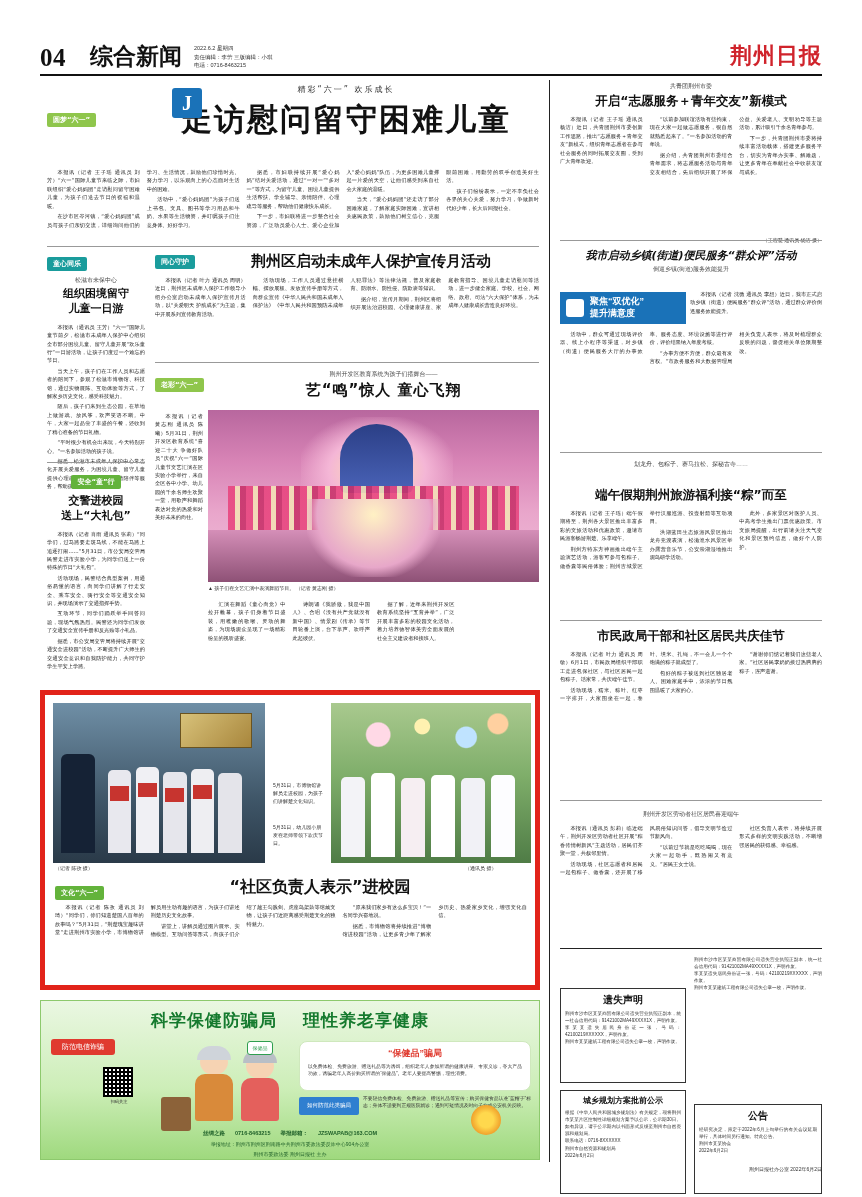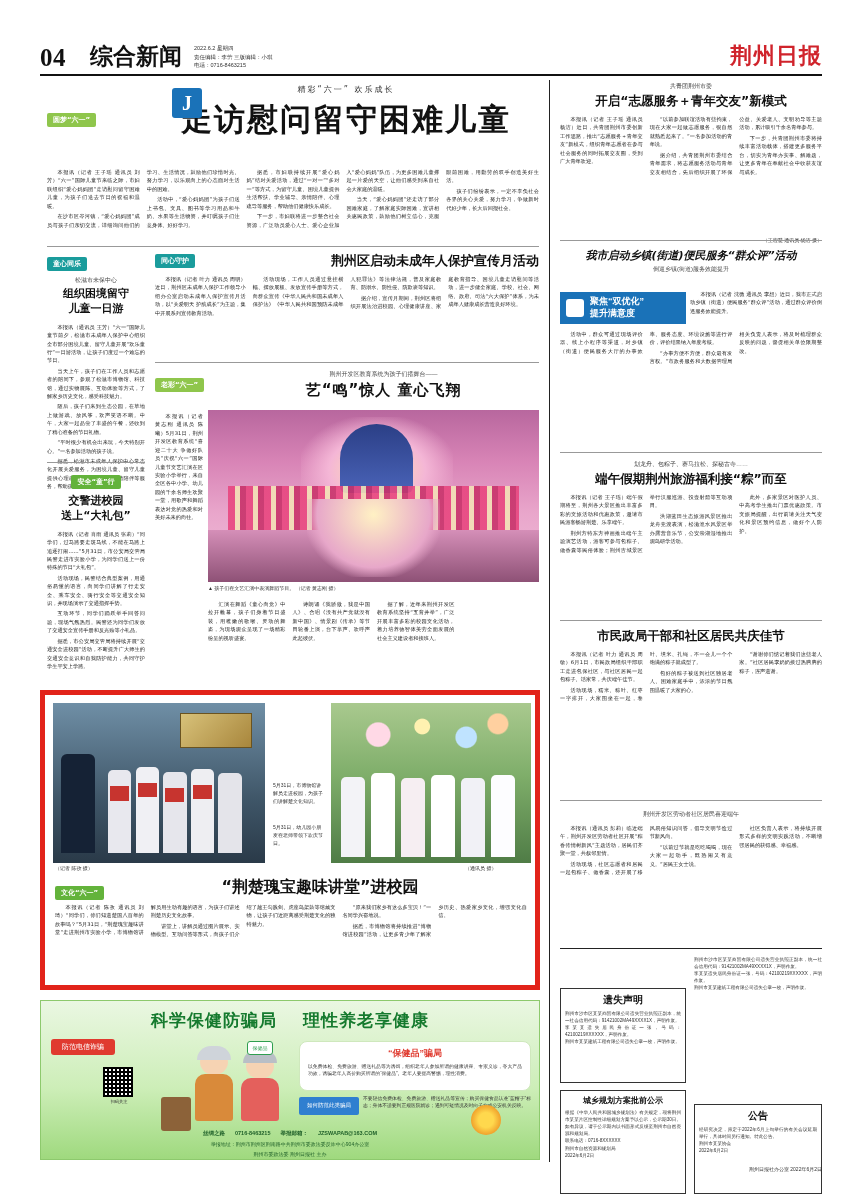--- a/index.html
+++ b/index.html
@@ -213,21 +213,21 @@
       <p>本报讯（记者 肖雨 通讯员 张莉）“同学们，过马路要走斑马线，不能在马路上追逐打闹……”5月31日，市公安局交管局民警走进市实验小学，为同学们送上一份特殊的节日“大礼包”。</p>
       <p>活动现场，民警结合典型案例，用通俗易懂的语言，向同学们讲解了行走安全、乘车安全、骑行安全等交通安全知识，并现场演示了交通指挥手势。</p>
       <p>互动环节，同学们踊跃举手回答问题，现场气氛热烈。民警还为同学们发放了交通安全宣传手册和反光贴等小礼品。</p>
       <p>据悉，市公安局交管局将持续开展“交通安全进校园”活动，不断提升广大师生的交通安全意识和自我防护能力，共同守护学生平安上学路。</p>
     </div>
   </div>
 
   <div style="position:absolute;left:155px;top:252px;width:384px;">
     <div style="display:flex;align-items:center;gap:8px;">
       <span class="hl-tag teal">同心守护</span>
-      <span class="sec-title" style="flex:1;text-align:right;font-size:13px;">荆州区启动未成年人保护宣传月活动</span>
+      <span class="sec-title" style="flex:1;text-align:center;font-size:15px;">荆州区启动未成年人保护宣传月活动</span>
     </div>
     <div class="ctext" style="margin-top:5px;height:95px;column-count:4;">
       <p>本报讯（记者 叶力 通讯员 周明）近日，荆州区未成年人保护工作领导小组办公室启动未成年人保护宣传月活动，以“关爱明天 护航成长”为主题，集中开展系列宣传教育活动。</p>
       <p>活动现场，工作人员通过悬挂横幅、摆放展板、发放宣传手册等方式，向群众宣传《中华人民共和国未成年人保护法》《中华人民共和国预防未成年人犯罪法》等法律法规，普及家庭教育、防溺水、防性侵、防欺凌等知识。</p>
       <p>据介绍，宣传月期间，荆州区将组织开展法治进校园、心理健康讲座、家庭教育指导、困境儿童走访慰问等活动，进一步健全家庭、学校、社会、网络、政府、司法“六大保护”体系，为未成年人健康成长营造良好环境。</p>
     </div>
   </div>
 
   <div class="divider" style="position:absolute;left:155px;top:362px;width:384px;height:1px;"></div>
 
@@ -292,21 +292,21 @@
       <div style="position:absolute;left:80%;top:45%;width:12%;height:51%;background:#fdfdff;border-radius:5px 5px 0 0;"></div>
     </div>
     <div class="cap" style="position:absolute;left:420px;top:170px;">（通讯员 摄）</div>
 
     <div class="cap" style="position:absolute;left:228px;top:86px;width:52px;line-height:1.6;">5月31日，市博物馆讲解员走进校园，为孩子们讲解楚文化知识。</div>
     <div class="cap" style="position:absolute;left:228px;top:128px;width:52px;line-height:1.6;">5月31日，幼儿园小朋友在老师带领下欢庆节日。</div>
 
     <div style="position:absolute;left:10px;top:186px;">
       <span class="hl-tag green2">文化“六一”</span>
     </div>
-    <div style="position:absolute;left:110px;top:182px;width:330px;text-align:center;font-size:16px;font-weight:bold;font-family:'DejaVu Sans',sans-serif;">“荆楚瑰宝趣味讲堂”进校园</div>
+    <div style="position:absolute;left:110px;top:182px;width:330px;text-align:center;font-size:16px;font-weight:bold;font-family:'DejaVu Sans',sans-serif;">“社区负责人表示”进校园</div>
 
     <div class="ctext" style="position:absolute;left:10px;top:208px;width:472px;height:78px;column-count:5;">
       <p>本报讯（记者 陈孜 通讯员 刘琦）“同学们，你们知道楚国八百年的故事吗？”5月31日，“荆楚瑰宝趣味讲堂”走进荆州市实验小学，市博物馆讲解员用生动有趣的语言，为孩子们讲述荆楚历史文化故事。</p>
       <p>讲堂上，讲解员通过图片展示、实物模型、互动问答等形式，向孩子们介绍了越王勾践剑、虎座鸟架鼓等馆藏文物，让孩子们近距离感受荆楚文化的独特魅力。</p>
       <p>“原来我们家乡有这么多宝贝！”一名同学兴奋地说。</p>
       <p>据悉，市博物馆将持续推进“博物馆进校园”活动，让更多青少年了解家乡历史、热爱家乡文化，增强文化自信。</p>
     </div>
   </div>
 
   <div class="ad">
@@ -385,21 +385,21 @@
   </div>
   <div class="ctext" style="position:absolute;left:560px;top:330px;width:262px;height:108px;column-count:3;">
     <p>活动中，群众可通过现场评价器、线上小程序等渠道，对乡镇（街道）便民服务大厅的办事效率、服务态度、环境设施等进行评价，评价结果纳入年度考核。</p>
     <p>“办事方便不方便，群众最有发言权。”市政务服务和大数据管理局相关负责人表示，将及时梳理群众反映的问题，督促相关单位限期整改。</p>
   </div>
 
   <div class="divider" style="position:absolute;left:560px;top:452px;width:262px;height:1px;"></div>
 
   <div style="position:absolute;left:560px;top:460px;width:262px;">
     <div class="r-kicker">划龙舟、包粽子、赛马拉松、探秘古寺……</div>
-    <div class="r-title" style="margin-top:2px;">端午假期荆州旅游福利接“粽”而至</div>
+    <div class="r-title" style="margin-top:18px;">端午假期荆州旅游福利接“粽”而至</div>
     <div class="ctext" style="margin-top:5px;height:138px;column-count:3;">
       <p>本报讯（记者 王子瑶）端午假期将至，荆州各大景区推出丰富多彩的文旅活动和优惠政策，邀请市民游客畅游荆楚、乐享端午。</p>
       <p>荆州方特东方神画推出端午主题演艺活动，游客可参与包粽子、做香囊等民俗体验；荆州古城景区举行汉服巡游、投壶射箭等互动项目。</p>
       <p>洪湖蓝田生态旅游风景区推出龙舟竞渡表演，松滋洈水风景区举办露营音乐节，公安崇湖湿地推出观鸟研学活动。</p>
       <p>此外，多家景区对医护人员、中高考学生推出门票优惠政策。市文旅局提醒，出行前请关注天气变化和景区预约信息，做好个人防护。</p>
     </div>
   </div>
 
   <div class="divider" style="position:absolute;left:560px;top:620px;width:262px;height:1px;"></div>
 

